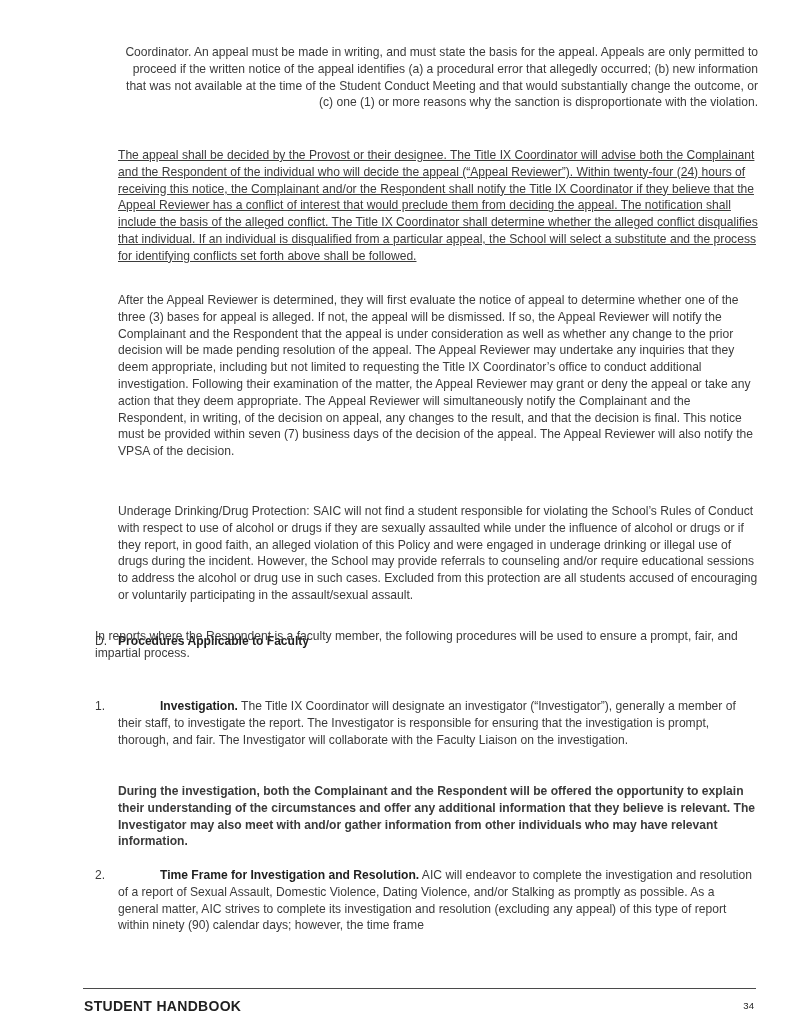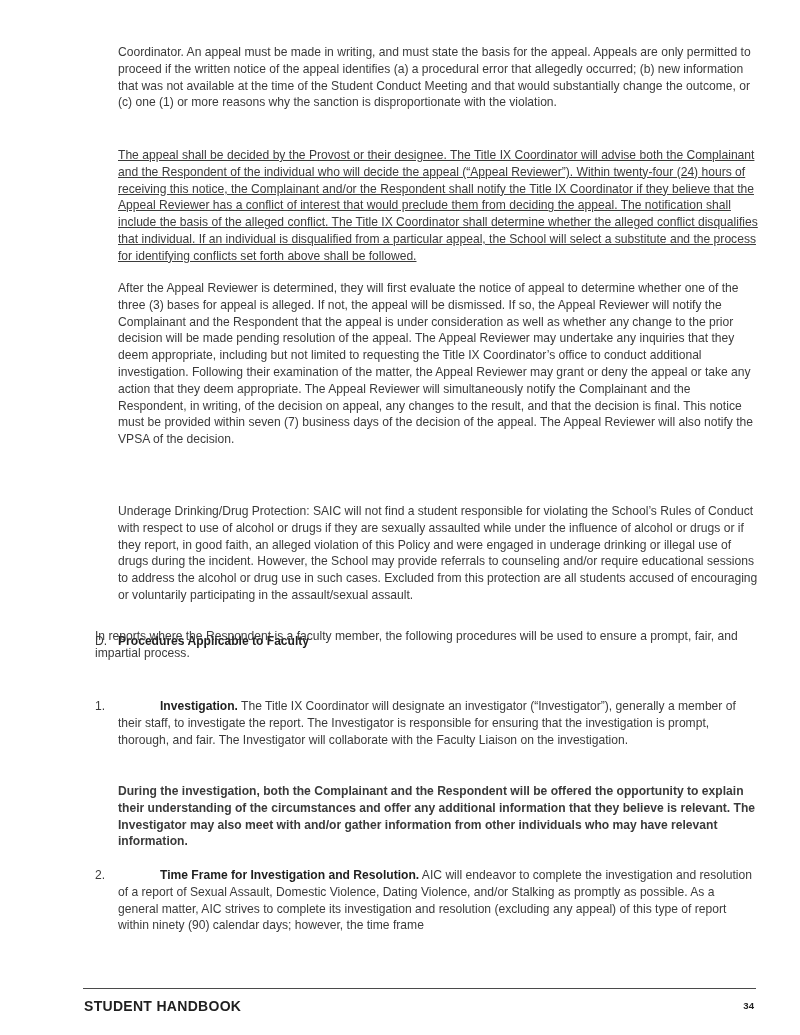--- a/index.html
+++ b/index.html
@@ -6,38 +6,38 @@
     body {
       width: 800px; height: 1035px; position: relative; overflow: hidden;
       font-family: "Liberation Sans", sans-serif;
       color: #3b3b3b;
       font-size: 12.1px;
       line-height: 16.8px;
     }
     .page { position: absolute; left: 0; top: 0; width: 800px; height: 1035px; }
     .indent-block { position: absolute; left: 118px; width: 640px; }
     .p { margin: 0; }
-    #p1 { top: 44px; }
+    #p1 { top: 44px; text-align: right; }
     #p2 { top: 147px; text-decoration: underline; }
-    #p3 { top: 280px; }
+    #p3 { top: 292px; }
     #p4 { top: 503px; }
     .section-head { position: absolute; left: 95px; top: 633px; width: 680px; }
     .section-head .letter { display: inline-block; width: 23px; }
     .section-head .title { font-weight: bold; color: #1f1f1f; }
     .intro { position: absolute; left: 95px; top: 628px; width: 672px; }
     .list-item { position: absolute; left: 95px; width: 680px; }
     .list-item .num { position: absolute; left: 0; top: 0; width: 23px; }
     .list-item .body { margin-left: 23px; width: 640px; }
     .list-item .lead { font-weight: bold; color: #1f1f1f; padding-left: 42px; }
     #li1 { top: 698px; }
     #li1-p2 { position: absolute; left: 118px; top: 783px; width: 642px; font-weight: bold; }
     #li2 { top: 867px; }
     .footer-rule { position: absolute; left: 83px; top: 988px; width: 673px; height: 1px; background: #4a4a4a; }
     .footer-left { position: absolute; left: 84px; top: 998px; font-weight: bold; font-size: 14px; letter-spacing: 0.3px; color: #1f1f1f; }
-    .footer-right { position: absolute; right: 46px; top: 998px; font-weight: bold; font-size: 9.6px; color: #1f1f1f; }
+    .footer-right { position: absolute; right: 46px; top: 998px; font-weight: normal; font-size: 9.6px; color: #1f1f1f; }
   </style>
 </head>
 <body>
 
 <div class="page">
 
   <p class="p indent-block" id="p1">Coordinator. An appeal must be made in writing, and must state the basis for the appeal. Appeals are only permitted to proceed if the written notice of the appeal identifies (a) a procedural error that allegedly occurred; (b) new information that was not available at the time of the Student Conduct Meeting and that would substantially change the outcome, or (c) one (1) or more reasons why the sanction is disproportionate with the violation.</p>
   <p class="p indent-block" id="p2">The appeal shall be decided by the Provost or their designee. The Title IX Coordinator will advise both the Complainant and the Respondent of the individual who will decide the appeal (“Appeal Reviewer”). Within twenty-four (24) hours of receiving this notice, the Complainant and/or the Respondent shall notify the Title IX Coordinator if they believe that the Appeal Reviewer has a conflict of interest that would preclude them from deciding the appeal. The notification shall include the basis of the alleged conflict. The Title IX Coordinator shall determine whether the alleged conflict disqualifies that individual. If an individual is disqualified from a particular appeal, the School will select a substitute and the process for identifying conflicts set forth above shall be followed.</p>
   <p class="p indent-block" id="p3">After the Appeal Reviewer is determined, they will first evaluate the notice of appeal to determine whether one of the three (3) bases for appeal is alleged. If not, the appeal will be dismissed. If so, the Appeal Reviewer will notify the Complainant and the Respondent that the appeal is under consideration as well as whether any change to the prior decision will be made pending resolution of the appeal. The Appeal Reviewer may undertake any inquiries that they deem appropriate, including but not limited to requesting the Title IX Coordinator’s office to conduct additional investigation. Following their examination of the matter, the Appeal Reviewer may grant or deny the appeal or take any action that they deem appropriate. The Appeal Reviewer will simultaneously notify the Complainant and the Respondent, in writing, of the decision on appeal, any changes to the result, and that the decision is final. This notice must be provided within seven (7) business days of the decision of the appeal. The Appeal Reviewer will also notify the VPSA of the decision.</p>
   <p class="p indent-block" id="p4">Underage Drinking/Drug Protection: SAIC will not find a student responsible for violating the School’s Rules of Conduct with respect to use of alcohol or drugs if they are sexually assaulted while under the influence of alcohol or drugs or if they report, in good faith, an alleged violation of this Policy and were engaged in underage drinking or illegal use of drugs during the incident. However, the School may provide referrals to counseling and/or require educational sessions to address the alcohol or drug use in such cases. Excluded from this protection are all students accused of encouraging or voluntarily participating in the assault/sexual assault.</p>

